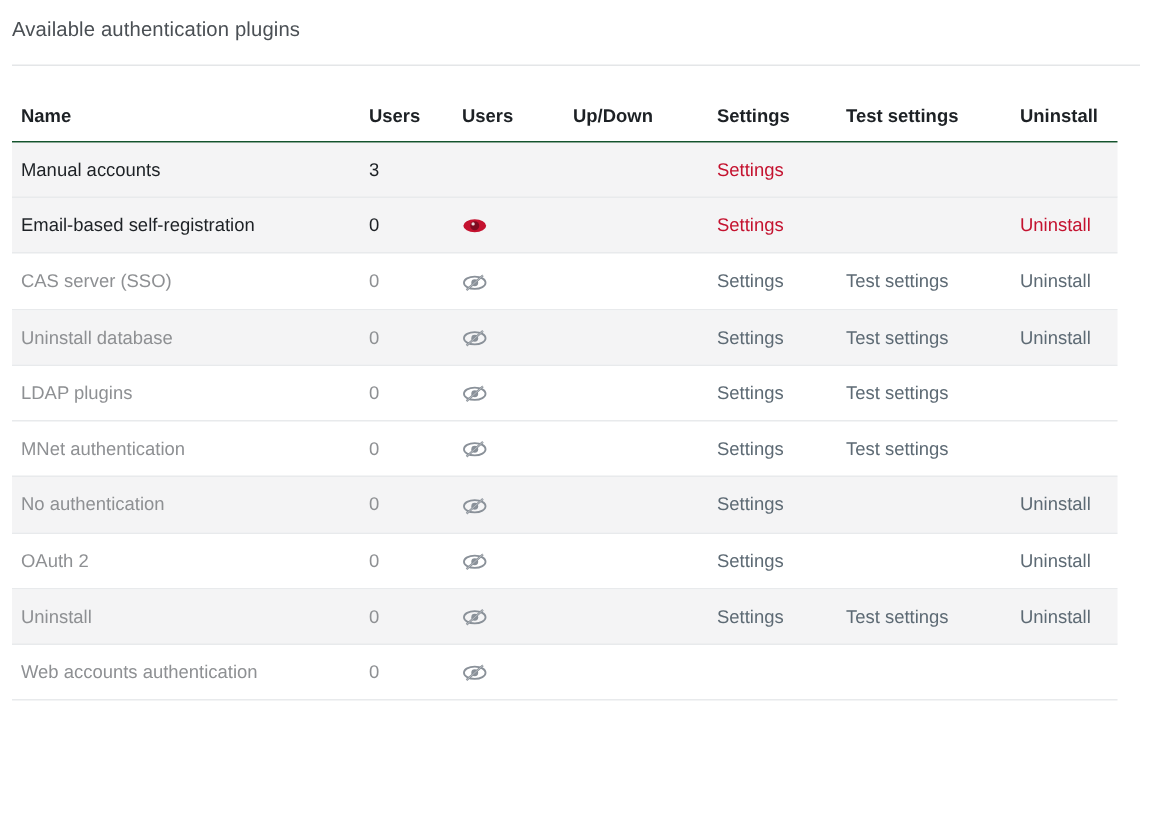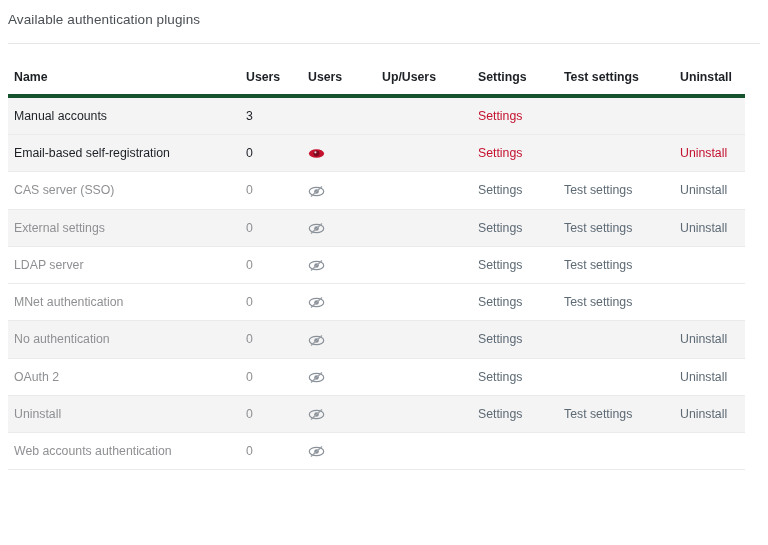--- a/index.html
+++ b/index.html
@@ -57,21 +57,21 @@
     table-layout: fixed;
     font-size: 12.3px;
   }
 
   table.plugins th {
     text-align: left;
     font-weight: 700;
     font-size: 12.3px;
     color: #1d2125;
     padding: 8px 6px 10px 6px;
-    border-bottom: 4px solid #14532d;
+    border-bottom: 1px solid #14532d;
     vertical-align: bottom;
     white-space: nowrap;
   }
 
   table.plugins td {
     padding: 11px 6px 11px 6px;
     border-bottom: 1px solid #e8eaec;
     vertical-align: middle;
     height: 37px;
     white-space: nowrap;
@@ -133,21 +133,21 @@
           <col class="c-updown">
         <col class="c-settings">
           <col class="c-test">
           <col class="c-uninst">
       </colgroup>
       <thead>
         <tr>
           <th>Name</th>
           <th>Users</th>
           <th>Users</th>
-          <th>Up/Users</th>
+          <th>Up/Down</th>
           <th>Settings</th>
           <th>Test settings</th>
           <th>Uninstall</th>
         </tr>
       </thead>
       <tbody id="table-body">
           <tr class="shade">
             <td><span class="name-cell">Manual accounts</span></td>
             <td><span class="users-cell">3</span></td>
             <td><span class="blank"></span></td>
@@ -177,35 +177,35 @@
                   <circle cx="8.5" cy="6.5" r="2.3" fill="#8a9199"></circle>
                   <line x1="3.0" y1="11.4" x2="14.0" y2="1.6" stroke="#8a9199" stroke-width="1.4"></line>
                   <line x1="3.0" y1="11.4" x2="14.0" y2="1.6" stroke="#ffffff" stroke-width="0.5" opacity="0.5"></line>
                 </svg></span></td>
             <td><span class="blank"></span></td>
             <td><a class="tlink" href="#">Settings</a></td>
             <td><a class="tlink" href="#">Test settings</a></td>
             <td><a class="tlink" href="#">Uninstall</a></td>
           </tr>
           <tr class="shade dim">
-            <td><span class="name-cell">External settings</span></td>
-            <td><span class="users-cell">0</span></td>
-            <td><span class="eye"><svg width="17" height="13" viewBox="0 0 17 13">
-                  <ellipse cx="8.5" cy="6.5" rx="7.2" ry="4.1" fill="none" stroke="#8a9199" stroke-width="1.2"></ellipse>
-                  <circle cx="8.5" cy="6.5" r="2.3" fill="#8a9199"></circle>
-                  <line x1="3.0" y1="11.4" x2="14.0" y2="1.6" stroke="#8a9199" stroke-width="1.4"></line>
-                  <line x1="3.0" y1="11.4" x2="14.0" y2="1.6" stroke="#ffffff" stroke-width="0.5" opacity="0.5"></line>
-                </svg></span></td>
-            <td><span class="blank"></span></td>
-            <td><a class="tlink" href="#">Settings</a></td>
-            <td><a class="tlink" href="#">Test settings</a></td>
-            <td><a class="tlink" href="#">Uninstall</a></td>
-          </tr>
-          <tr class="plain dim">
-            <td><span class="name-cell">LDAP server</span></td>
+            <td><span class="name-cell">Uninstall database</span></td>
+            <td><span class="users-cell">0</span></td>
+            <td><span class="eye"><svg width="17" height="13" viewBox="0 0 17 13">
+                  <ellipse cx="8.5" cy="6.5" rx="7.2" ry="4.1" fill="none" stroke="#8a9199" stroke-width="1.2"></ellipse>
+                  <circle cx="8.5" cy="6.5" r="2.3" fill="#8a9199"></circle>
+                  <line x1="3.0" y1="11.4" x2="14.0" y2="1.6" stroke="#8a9199" stroke-width="1.4"></line>
+                  <line x1="3.0" y1="11.4" x2="14.0" y2="1.6" stroke="#ffffff" stroke-width="0.5" opacity="0.5"></line>
+                </svg></span></td>
+            <td><span class="blank"></span></td>
+            <td><a class="tlink" href="#">Settings</a></td>
+            <td><a class="tlink" href="#">Test settings</a></td>
+            <td><a class="tlink" href="#">Uninstall</a></td>
+          </tr>
+          <tr class="plain dim">
+            <td><span class="name-cell">LDAP plugins</span></td>
             <td><span class="users-cell">0</span></td>
             <td><span class="eye"><svg width="17" height="13" viewBox="0 0 17 13">
                   <ellipse cx="8.5" cy="6.5" rx="7.2" ry="4.1" fill="none" stroke="#8a9199" stroke-width="1.2"></ellipse>
                   <circle cx="8.5" cy="6.5" r="2.3" fill="#8a9199"></circle>
                   <line x1="3.0" y1="11.4" x2="14.0" y2="1.6" stroke="#8a9199" stroke-width="1.4"></line>
                   <line x1="3.0" y1="11.4" x2="14.0" y2="1.6" stroke="#ffffff" stroke-width="0.5" opacity="0.5"></line>
                 </svg></span></td>
             <td><span class="blank"></span></td>
             <td><a class="tlink" href="#">Settings</a></td>
             <td><a class="tlink" href="#">Test settings</a></td>

